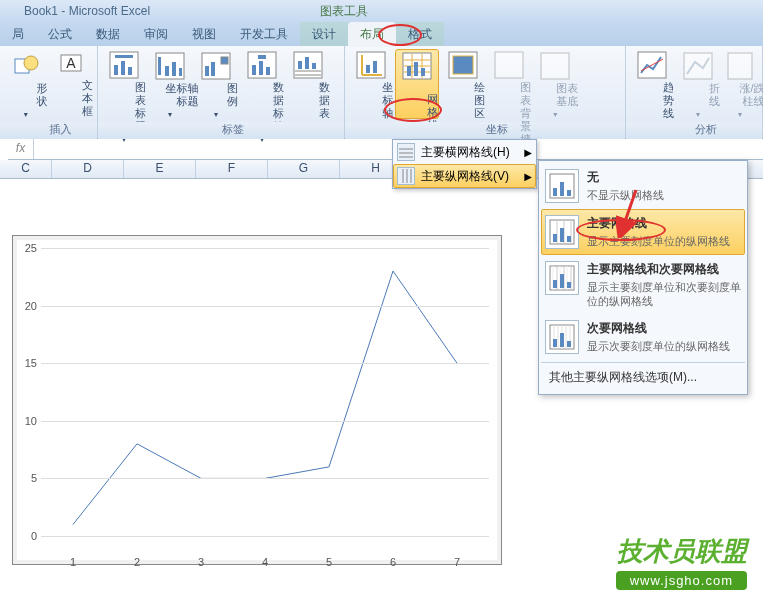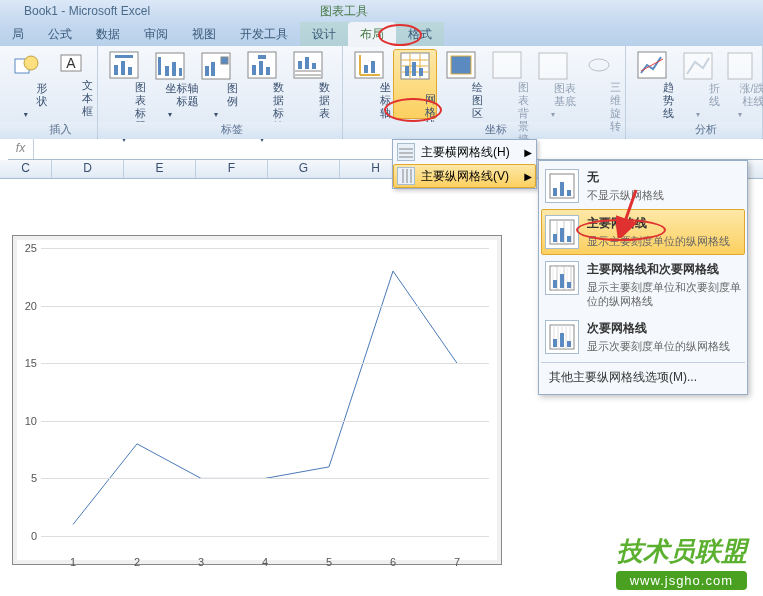--- a/index.html
+++ b/index.html
@@ -247,28 +247,20 @@
       <div class="btn-large" style="opacity:.5">
           <div class="btn-icon">
             <svg class="chart-icon-svg" width="30" height="28">
               <rect class="bg" x="1" y="1" width="28" height="26"></rect>
             </svg>
           </div>
           <div class="btn-label" style="white-space:pre">图表
 基底</div>
           <div class="dropdown-arrow">▾</div>
         </div>
-      <div class="btn-large" style="opacity:.5">
-          <div class="btn-icon">
-            <svg width="30" height="28">
-              <ellipse cx="15" cy="14" rx="10" ry="6" fill="none" stroke="#888"></ellipse>
-            </svg>
-          </div>
-          <div class="btn-label">三维旋转</div>
-        </div>
     </div>
     <div class="group-label">坐标</div>
   </div>
 
   <div class="ribbon-group" style="flex:1">
     <div class="group-body">
       <div class="btn-large">
           <div class="btn-icon">
             <svg width="30" height="28">
               <rect x="1" y="1" width="28" height="26" fill="#fff" stroke="#888"></rect>

